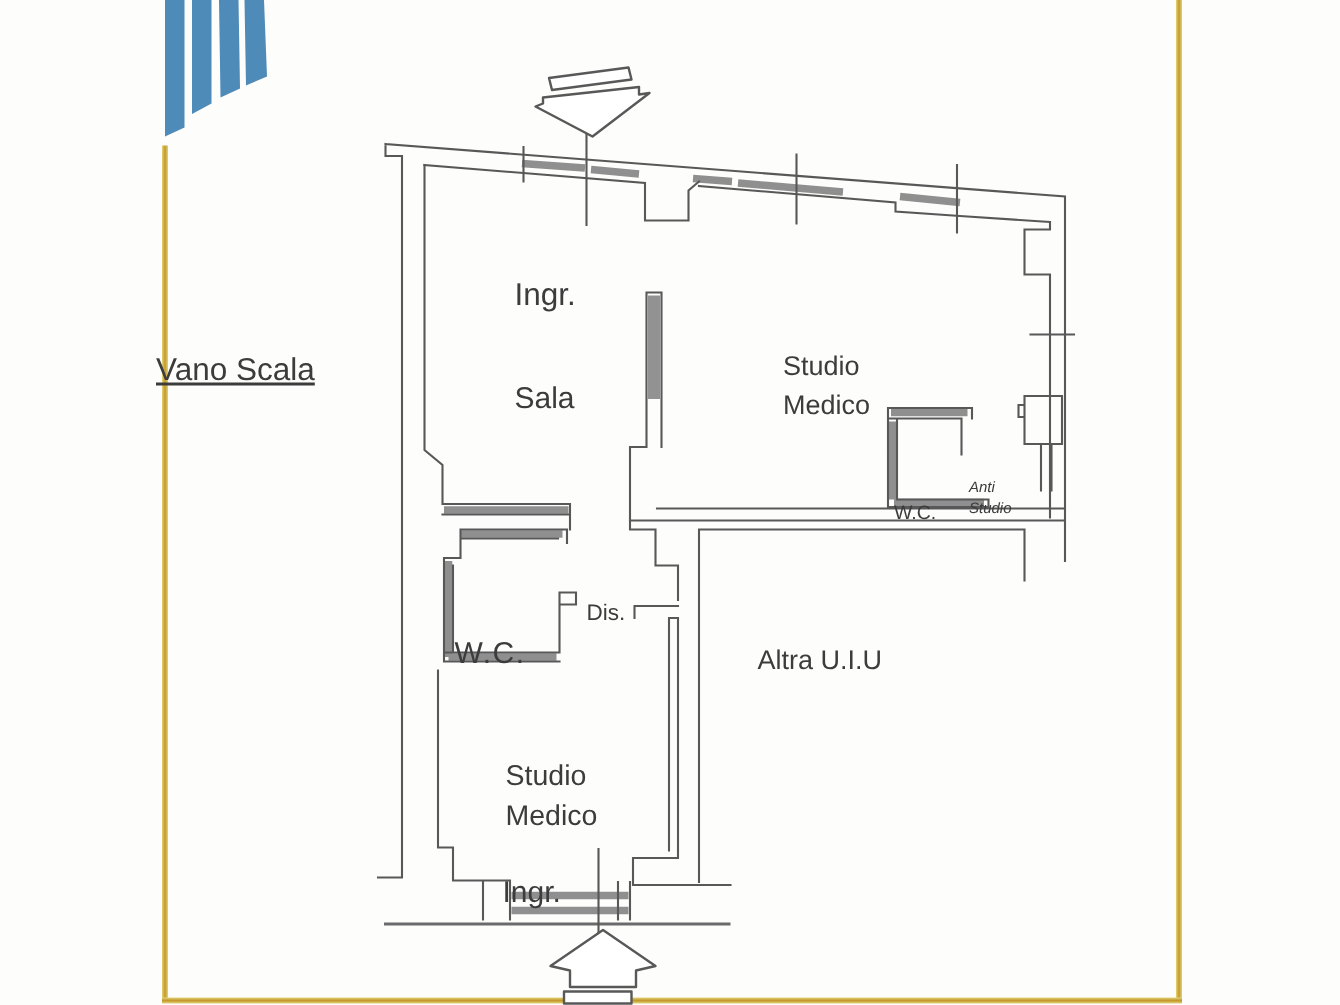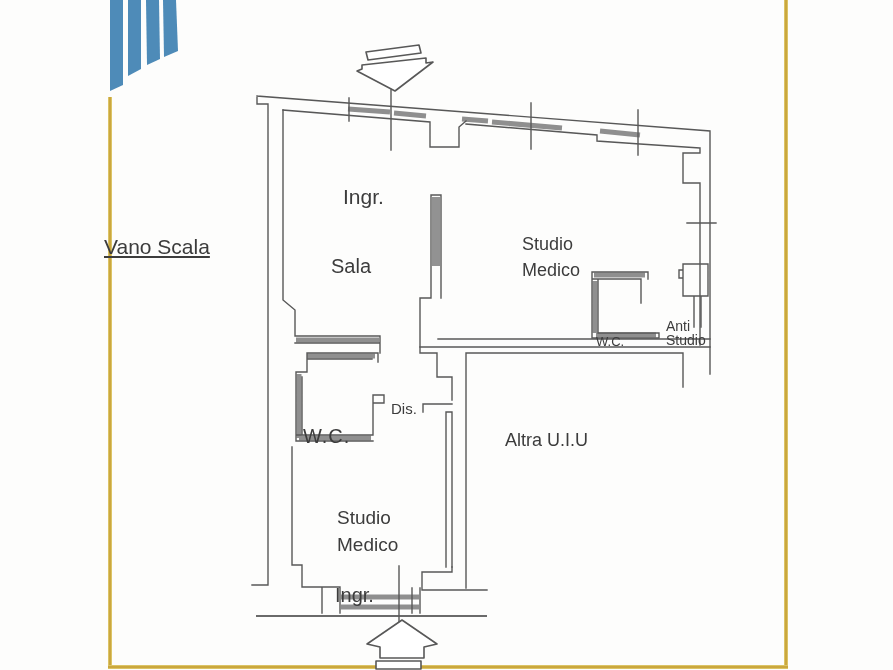--- a/index.html
+++ b/index.html
@@ -12,24 +12,24 @@
   .gold-line{position:absolute;background:linear-gradient(90deg,#e4d27a,#c2992a,#e4d27a);}
   #gold-left{left:108px;top:97px;width:4px;height:571px;}
   #gold-right{left:784px;top:0;width:4px;height:668px;}
   #gold-bottom{left:108px;top:665px;width:680px;height:4px;
     background:linear-gradient(180deg,#e4d27a,#c2992a,#e4d27a);}
   svg{position:absolute;left:0;top:0;}
   
   .lbl{position:absolute;color:#3c3c3c;white-space:pre;line-height:1.0;margin-top:35px;}
   #lbl-vano-scala{left:104px;top:201px;font-size:21px;text-decoration:underline;}
   #lbl-ingr-top{left:343px;top:151px;font-size:21px;}
-  #lbl-sala{left:331px;top:221px;font-size:20px;}
+  #lbl-sala{left:343px;top:221px;font-size:20px;}
   #lbl-studio-top{left:522px;top:196px;font-size:18px;line-height:26px;}
   #lbl-wc-small{left:596px;top:300px;font-size:13px;}
-  #lbl-anti-bagno{left:666px;top:284px;font-size:14px;line-height:14px;}
+  #lbl-anti-bagno{left:646px;top:284px;font-size:10px;line-height:14px;font-style:italic;}
   #lbl-dis{left:391px;top:366px;font-size:15px;}
   #lbl-wc-large{left:303px;top:391px;font-size:20px;letter-spacing:1px;}
   #lbl-altra{left:505px;top:396px;font-size:18px;}
   #lbl-studio-bottom{left:337px;top:469px;font-size:19px;line-height:27px;}
   #lbl-ingr-bottom{left:335px;top:550px;font-size:20px;}
   .thin{stroke:#585858;stroke-width:1.4;fill:none;stroke-linecap:square;}
   .thick2{stroke:#6a6a6a;stroke-width:2;fill:none;}
   .gray5{stroke:#8f8f8f;stroke-width:5;fill:none;}
   .gray8{stroke:#929292;stroke-width:8;fill:none;}
   .arrow{stroke:#585858;stroke-width:1.6;fill:#ffffff;stroke-linejoin:round;}

